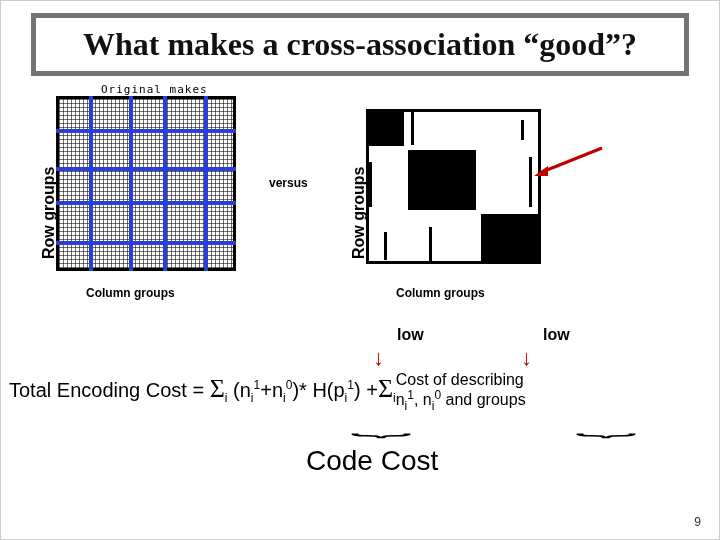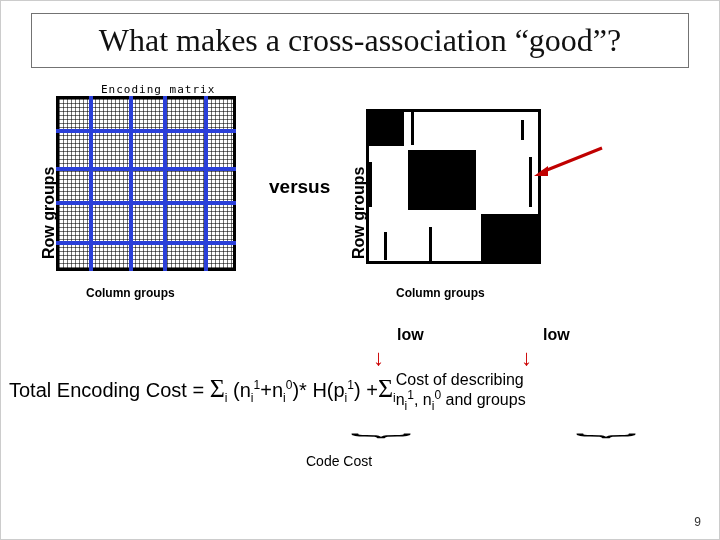--- a/index.html
+++ b/index.html
@@ -14,23 +14,24 @@
   .slide {
     width: 100%;
     height: 100%;
     position: relative;
   }
   .title-box {
     position: absolute;
     top: 12px;
     left: 30px;
     right: 30px;
-    border: 1px solid #737373;
+    border: 5px solid #737373;
     padding: 8px 12px;
     text-align: center;
+    font-weight: bold;
   }
   .title {
     font-family: "Times New Roman", serif;
     font-size: 32px;
     color: #111;
   }
   .row-label {
     position: absolute;
     transform: rotate(-90deg);
     transform-origin: left top;
@@ -69,21 +70,21 @@
     position: absolute;
     top: -3px; bottom: -3px;
     width: 4px;
     background: #2a3fd9;
   }
   .versus {
     position: absolute;
     top: 175px;
     left: 268px;
     font-weight: bold;
-    font-size: 19px;
+    font-size: 12px;
   }
   .matrix2 {
     position: absolute;
     top: 108px;
     left: 365px;
     width: 175px;
     height: 155px;
     border: 3px solid #000;
     background: #fff;
   }
@@ -152,45 +153,44 @@
     position: absolute;
     font-size: 34px;
     font-family: "Times New Roman", serif;
     transform: scaleX(3) scaleY(0.6);
     color: #000;
   }
   .brace-1 { top: 405px; left: 370px; }
   .brace-2 { top: 405px; left: 595px; }
   .cost-label {
     position: absolute;
-    font-size: 14px;
+    font-size: 28px;
     text-align: center;
     line-height: 1.1;
-    margin-top: 8px;
   }
   .code-cost { top: 445px; left: 305px; }
   .desc-cost { top: 438px; left: 550px; width: 130px; }
   .page-num {
     position: absolute;
     bottom: 10px;
     right: 18px;
     font-size: 12px;
     color: #333;
   }
 </style>
 </head>
 <body>
 
 <div class="slide">
 
   <div class="title-box">
     <div class="title">What makes a cross-association “good”?</div>
   </div>
 
-  <div class="matrix-title">Encoding matrix</div>
+  <div class="matrix-title">Original makes</div>
 
   <div class="row-label row-label-1">Row groups</div>
 
   <div class="matrix1">
     <div class="hline" style="top:30px"></div>
     <div class="hline" style="top:68px"></div>
     <div class="hline" style="top:102px"></div>
     <div class="hline" style="top:142px"></div>
     <div class="vline" style="left:30px"></div>
     <div class="vline" style="left:70px"></div>

